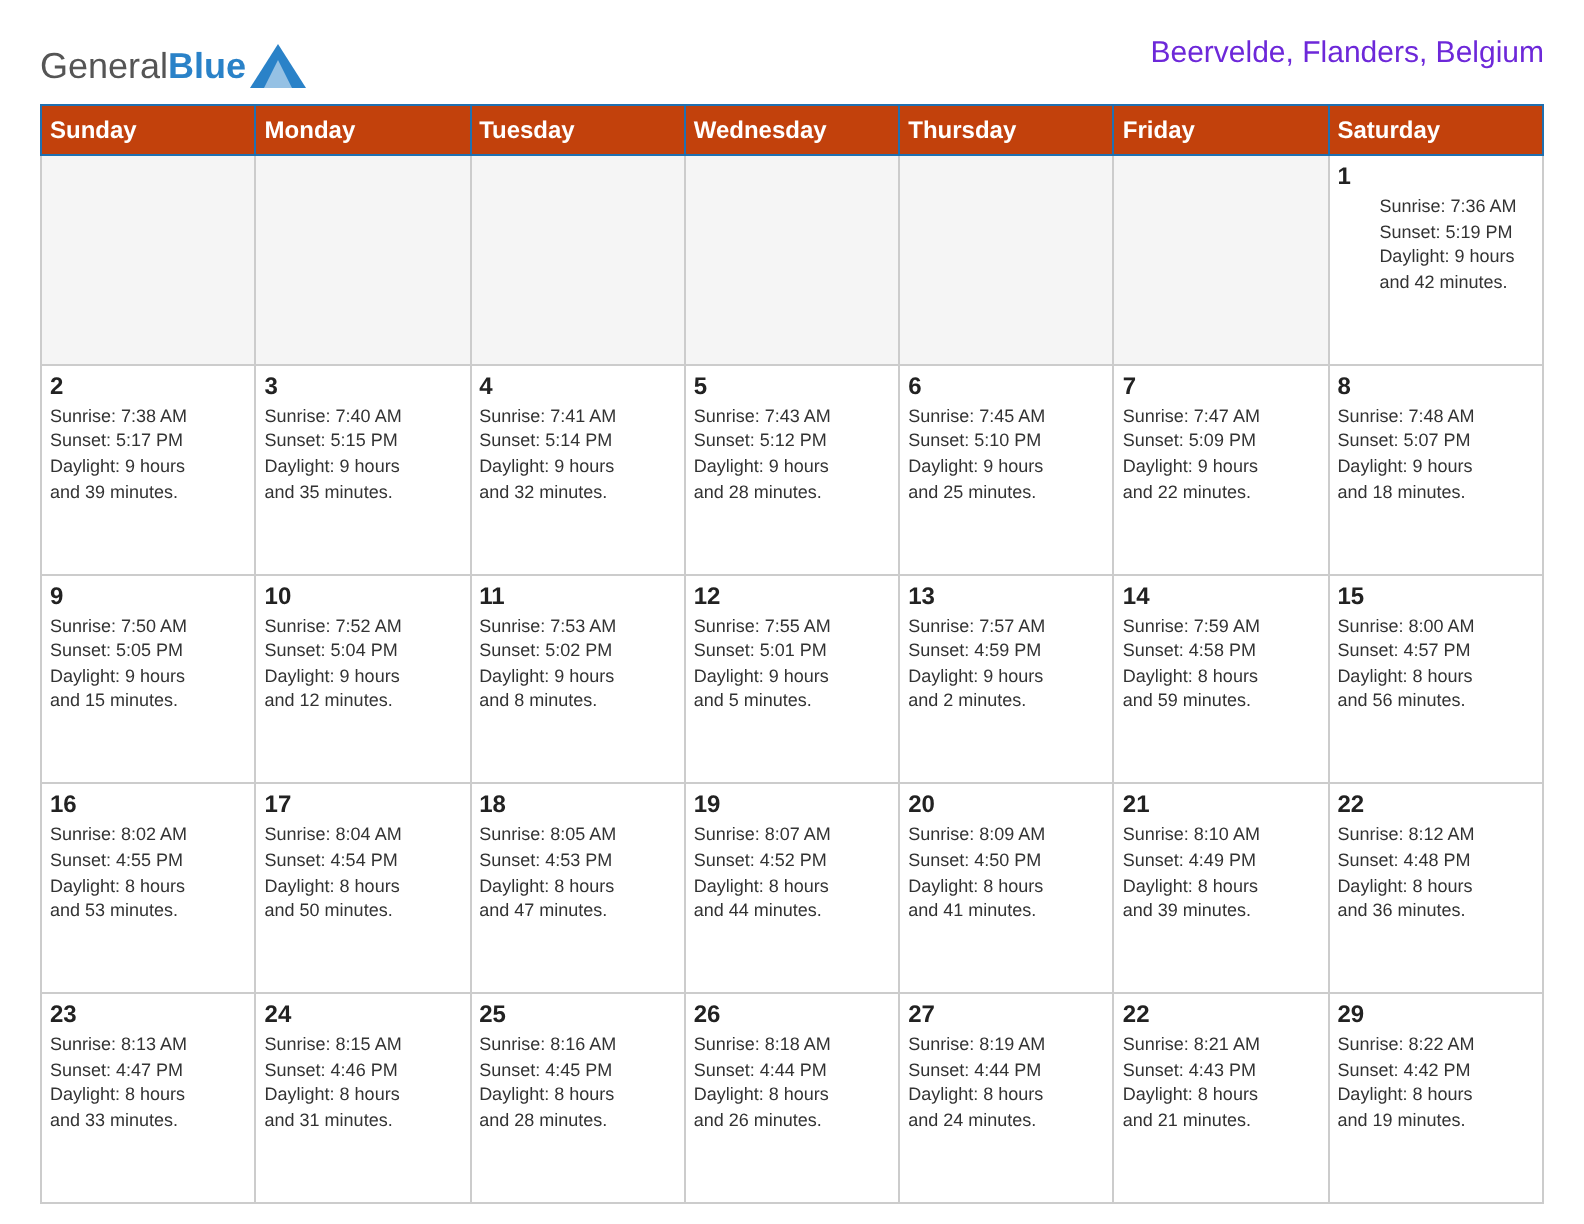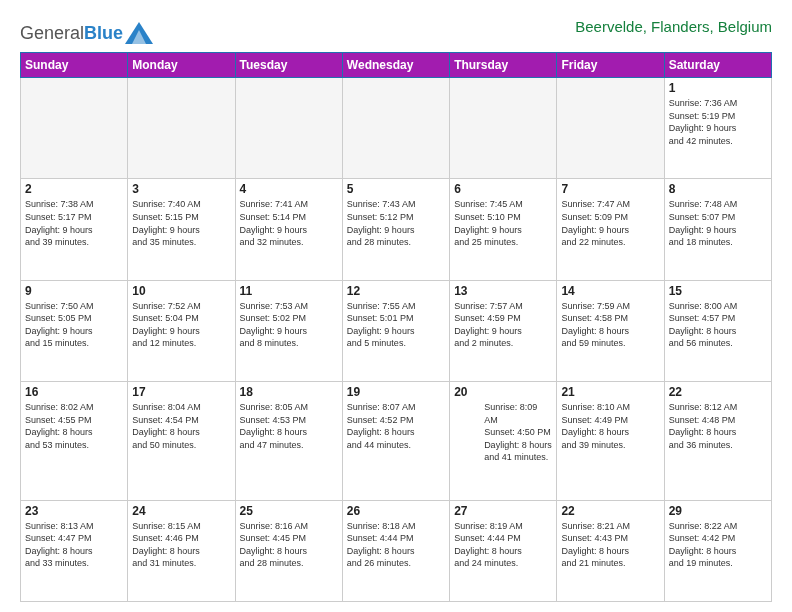--- a/index.html
+++ b/index.html
@@ -50,31 +50,31 @@
       text-align: right;
     }
     .month-year {
       font-size: 32px;
       font-weight: bold;
       color: #222;
       line-height: 1.1;
     }
     .location {
       font-size: 15px;
-      color: #15803d;
+      color: #6d28d9;
     }
     .calendar {
       flex: 1;
       border: 1px solid #ccc;
       border-collapse: collapse;
       width: 100%;
       table-layout: fixed;
     }
     .calendar th {
-      background-color: #a21caf;
+      background-color: #c2410c;
       color: #fff;
       font-size: 12px;
       font-weight: bold;
       padding: 5px 4px;
       text-align: left;
       border: 1px solid #2070b0;
     }
     .calendar td {
       border: 1px solid #ccc;
       vertical-align: top;
@@ -141,21 +141,21 @@
     <tbody id="calendar-body">
     <tr>
           <td class="empty"></td>
           <td class="empty"></td>
           <td class="empty"></td>
           <td class="empty"></td>
           <td class="empty"></td>
           <td class="empty"></td>
           <td>
             <span class="day-number">1</span>
-            <div class="day-info" style="white-space: pre-line;">Sunrise: 7:36 AM
+            <div class="day-info" style="white-space: pre-line; margin-left: 21px;">Sunrise: 7:36 AM
 Sunset: 5:19 PM
 Daylight: 9 hours
 and 42 minutes.</div>
           </td>
         </tr>
         <tr>
           <td>
             <span class="day-number">2</span>
             <div class="day-info" style="white-space: pre-line;">Sunrise: 7:38 AM
 Sunset: 5:17 PM
@@ -280,21 +280,21 @@
           </td>
           <td>
             <span class="day-number">19</span>
             <div class="day-info" style="white-space: pre-line;">Sunrise: 8:07 AM
 Sunset: 4:52 PM
 Daylight: 8 hours
 and 44 minutes.</div>
           </td>
           <td>
             <span class="day-number">20</span>
-            <div class="day-info" style="white-space: pre-line; margin-left: 30px;">Sunrise: 8:09 AM
+            <div class="day-info" style="white-space: pre-line;">Sunrise: 8:09 AM
 Sunset: 4:50 PM
 Daylight: 8 hours
 and 41 minutes.</div>
           </td>
           <td>
             <span class="day-number">21</span>
             <div class="day-info" style="white-space: pre-line;">Sunrise: 8:10 AM
 Sunset: 4:49 PM
 Daylight: 8 hours
 and 39 minutes.</div>

